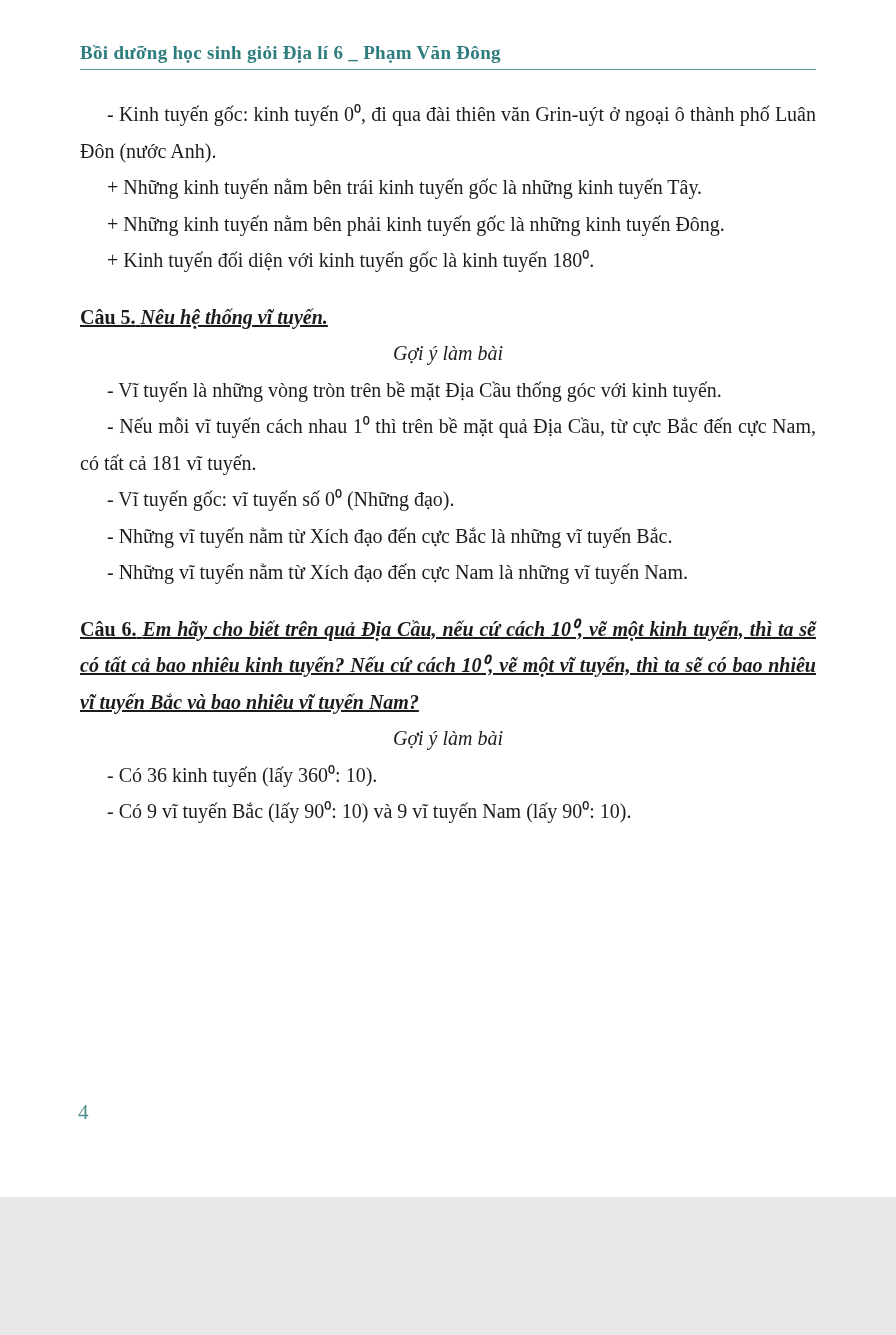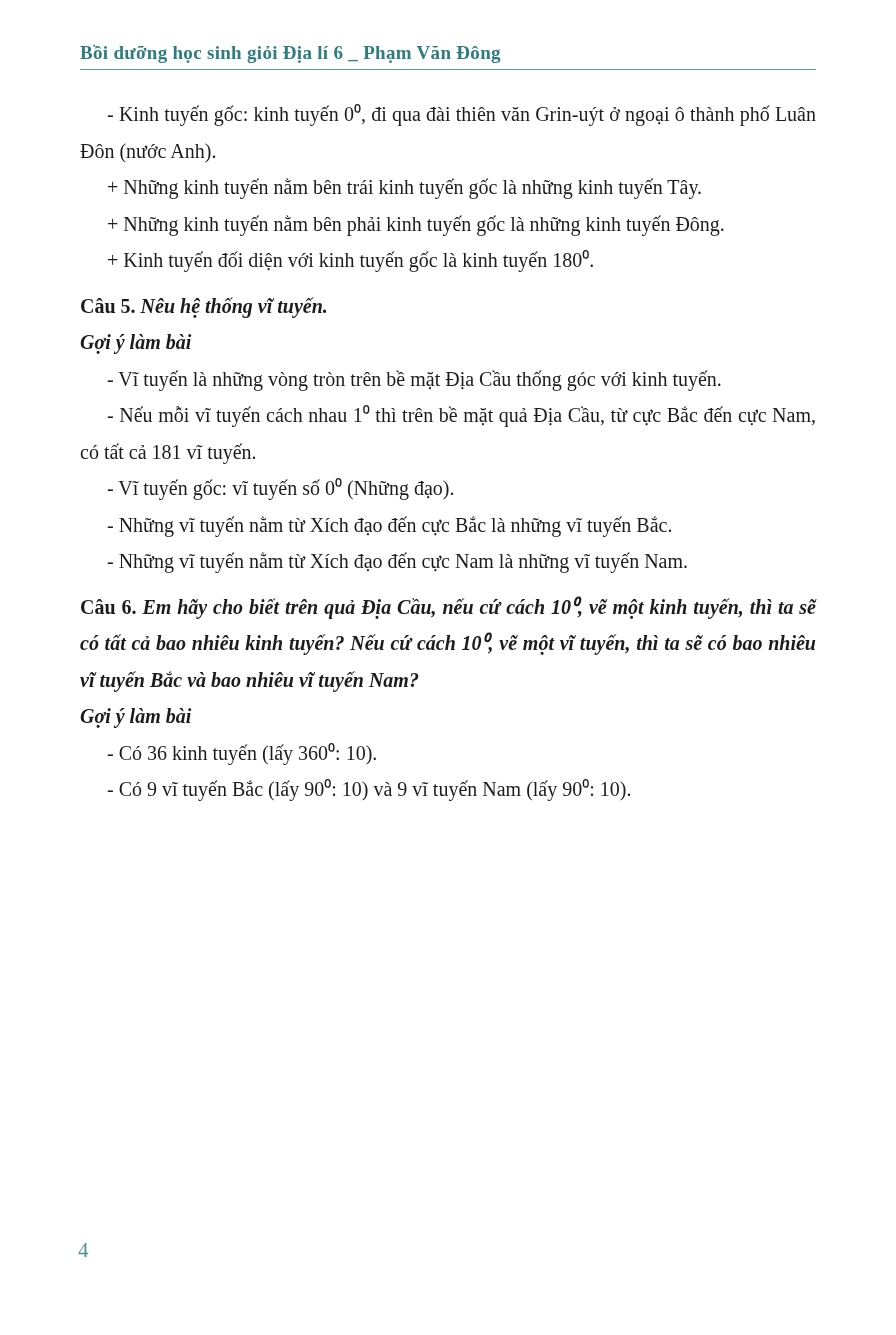--- a/index.html
+++ b/index.html
@@ -1,20 +1,20 @@
 <!DOCTYPE html>
 <html lang="vi"><head>
 <meta charset="utf-8">
 <style>
   * { margin: 0; padding: 0; box-sizing: border-box; }
   html, body { background: #e8e8e8; }
   .page {
     position: relative;
     width: 896px;
-    height: 1335px;
+    height: 1197px;
     margin: 0 auto;
     background: #ffffff;
     font-family: "Liberation Serif", serif;
     color: #1c1c1c;
     overflow: hidden;
   }
   .doc-header { padding: 42px 80px 0 80px; }
   .header-text {
     color: #2e7d7e;
     font-weight: bold;
@@ -25,27 +25,27 @@
     margin-top: 5px;
     border-bottom: 1.5px solid #5c9b9b;
   }
   .doc-body {
     padding: 26px 80px 0 80px;
     font-size: 20px;
     line-height: 36.5px;
     text-align: justify;
   }
   .para { text-indent: 27px; }
-  .q-block { margin-top: 9px; }
+  .q-block { margin-top: 20px; text-decoration: underline; }
   .q-label { font-weight: bold; font-style: normal; }
   .q-title { font-weight: bold; font-style: italic; }
   .hint-heading {
-    text-align: left;
+    text-align: center;
     text-indent: 0;
-    font-weight: bold;
+    font-weight: normal;
     font-style: italic;
   }
   .page-number {
     position: absolute;
     left: 78px;
     bottom: 72px;
     color: #4f8f8f;
     font-size: 21px;
   }
 </style>

